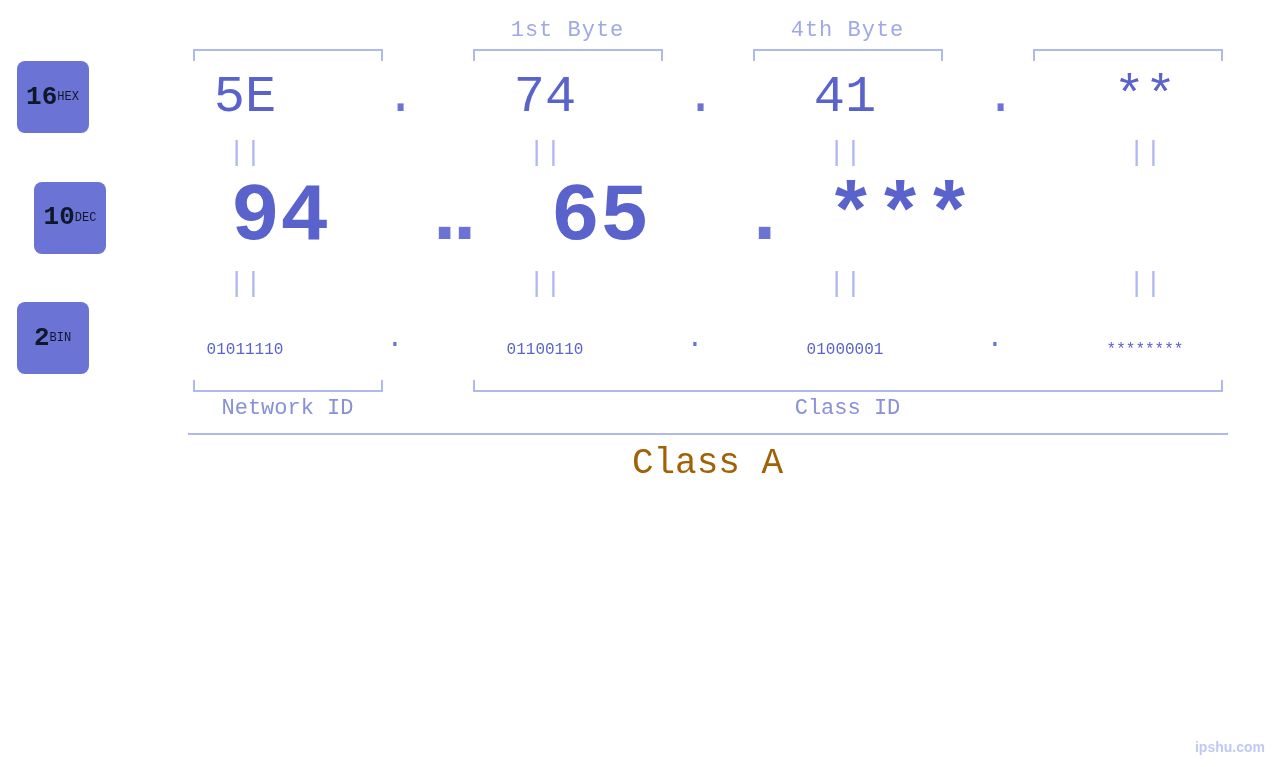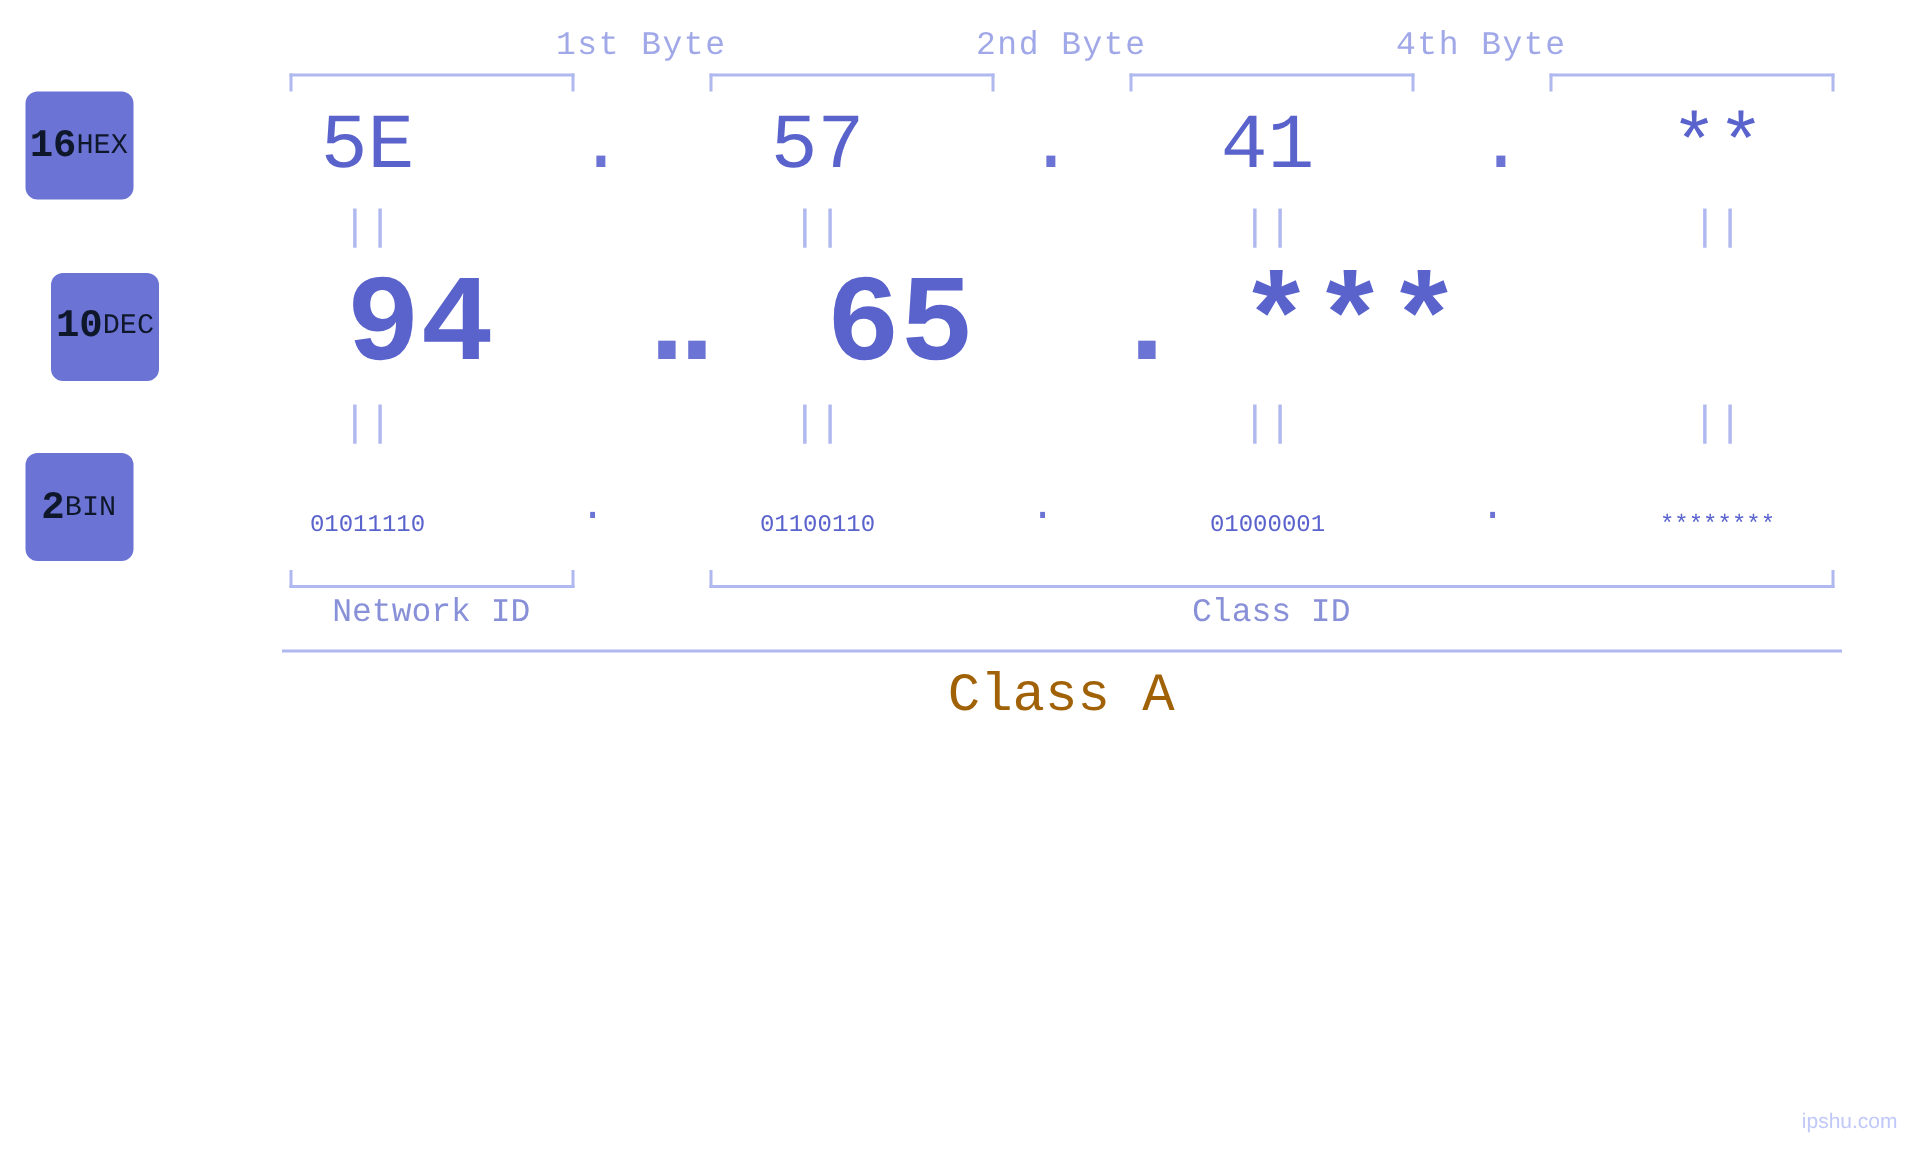--- a/index.html
+++ b/index.html
@@ -82,21 +82,21 @@
       font-weight: bold;
     }
 
     .label-badge .base-num {
       font-size: 26px;
       font-weight: bold;
       line-height: 1.1;
     }
 
     .label-badge .base-name {
-      font-size: 19px;
+      font-size: 12px;
       font-weight: normal;
       line-height: 1;
     }
 
     .byte-cell {
       width: 280px;
       display: flex;
       align-items: flex-start;
       justify-content: center;
     }
@@ -228,20 +228,21 @@
     }
 
     
     .watermark {
       position: absolute;
       bottom: 12px;
       right: 20px;
       color: #c0c8f8;
       font-size: 14px;
       font-family: Arial, sans-serif;
+      font-weight: bold;
     }
 
     .row-wrapper {
       display: flex;
       width: 100%;
     }
 
     .row-spacer {
       width: 140px;
       display: flex;
@@ -255,21 +256,20 @@
       align-items: center;
     }
   </style>
 </head>
 <body>
 
 <div class="main-container">
 
   <div class="byte-headers">
     <div class="byte-header">1st Byte</div>
-    <div class="byte-header">2nd Byte</div>
     <div class="byte-header">4th Byte</div>
   </div>
 
   <div class="bracket-row">
     <div class="bracket-cell">
       <div class="bracket-line"></div>
     </div>
     <div class="bracket-cell">
       <div class="bracket-line"></div>
     </div>
@@ -287,21 +287,21 @@
         <span class="base-num">16</span>
         <span class="base-name">HEX</span>
       </div>
     </div>
     <div class="row-data">
       <div class="byte-cell">
         <span class="byte-value hex-value">5E</span>
       </div>
       <span class="dot-separator">.</span>
       <div class="byte-cell">
-        <span class="byte-value hex-value">57</span>
+        <span class="byte-value hex-value">74</span>
       </div>
       <span class="dot-separator">.</span>
       <div class="byte-cell">
         <span class="byte-value hex-value">41</span>
       </div>
       <span class="dot-separator">.</span>
       <div class="byte-cell">
         <span class="byte-value hex-value">**</span>
       </div>
     </div>

